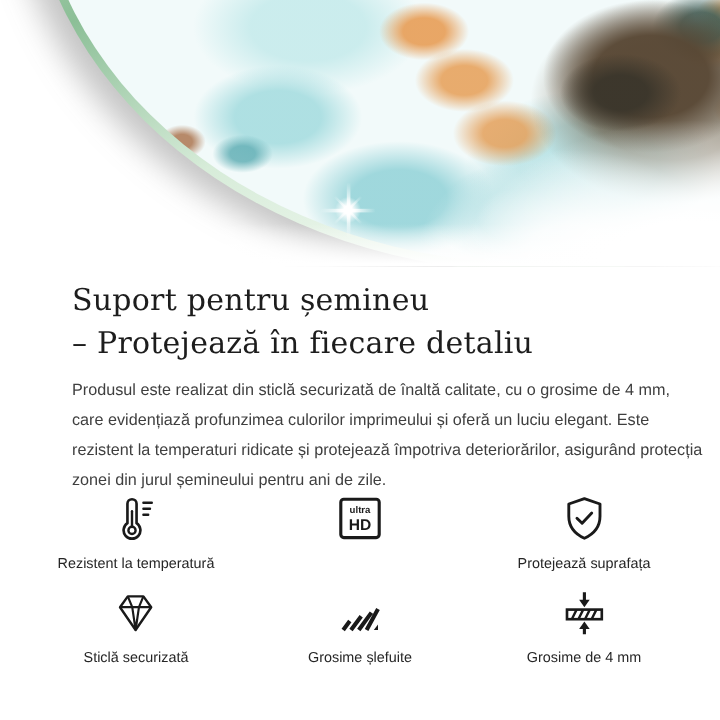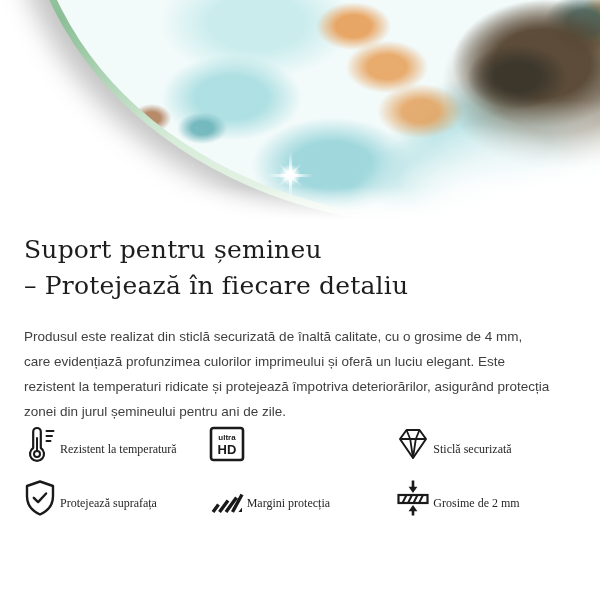--- a/index.html
+++ b/index.html
@@ -58,41 +58,41 @@
 
   .hero-fade {
     position:absolute; inset:0; pointer-events:none;
     background:
       radial-gradient(ellipse 280px 200px at 96% 110%, #ffffff 30%, rgba(255,255,255,0) 72%),
       radial-gradient(ellipse 180px 120px at 79% 94%, rgba(255,255,255,.85) 18%, rgba(255,255,255,0) 70%),
       linear-gradient(to bottom, rgba(255,255,255,0) 84%, #ffffff 99%);
   }
 
   
-  .content { padding:0 24px; }
+  .content { padding:0 60px; }
   h1.title {
     margin-top:10px;
     font-family:"DejaVu Serif","Liberation Serif",serif;
     font-weight:400; font-size:25px; line-height:36px;
     color:#1d1d1d; letter-spacing:.2px;
   }
   p.description {
-    margin-top:20px; width:528px;
+    margin-top:8px; width:528px;
     font-size:13.5px; line-height:25px; color:#3f3f3f;
   }
 
   
   .features {
     margin:0 20px; display:grid;
     grid-template-columns:1fr 1fr 1fr;
     row-gap:14px;
   }
-  .feature { display:flex; flex-direction:row; align-items:center; }
+  .feature { display:flex; flex-direction:column; align-items:center; }
   .feature .icon { height:40px; display:flex; align-items:center; justify-content:center; }
-  .feature .label { margin-top:10px; font-size:12px; line-height:15px; color:#262626; text-align:right;font-family:Liberation Serif, serif; }
+  .feature .label { margin-top:10px; font-size:12px; line-height:15px; color:#262626; text-align:right; }
   svg { display:block; }
 </style>
 </head>
 <body>
 
 <div class="hero">
   <div class="glass-shadow"></div>
   <div class="glass-edge"></div>
   <div class="glass-art"></div>
   <div class="sparkle">
@@ -131,54 +131,54 @@
         <rect x="4" y="4" width="32" height="32" rx="2.5" stroke-width="2.6"></rect>
         <text x="20" y="15.5" font-size="8" font-weight="700" text-anchor="middle" fill="#1a1a1a" stroke="none">ultra</text>
         <text x="20" y="29.5" font-size="13" font-weight="700" text-anchor="middle" fill="#1a1a1a" stroke="none">HD</text>
       </svg>
     </span>
   </div>
 
   <div class="feature">
     <span class="icon">
       <svg width="40" height="40" viewBox="0 0 40 40" fill="none" stroke="#1a1a1a">
+        <path d="M20 3.5 L33 8 v10.2 c0 9.3 -5.6 15 -13 18.3 C12.6 33.2 7 27.5 7 18.2 V8 Z" stroke-width="2.4" stroke-linejoin="round"></path>
+        <path d="M13.8 19.8 l4.3 4.3 l8 -8.6" stroke-width="2.4" stroke-linecap="round" stroke-linejoin="round"></path>
+      </svg>
+    </span>
+    <span class="label">Protejează suprafața</span>
+  </div>
+
+  <div class="feature">
+    <span class="icon">
+      <svg width="40" height="40" viewBox="0 0 40 40" fill="none" stroke="#1a1a1a">
         <path d="M7 15 L13.5 6 H26.5 L33 15 L20 34 Z" stroke-width="2" stroke-linejoin="round"></path>
         <path d="M7 15 H33 M13.5 6 L17.2 15 M26.5 6 L22.8 15 M17.2 15 L20 34 M22.8 15 L20 34" stroke-width="1.8" stroke-linejoin="round"></path>
       </svg>
     </span>
     <span class="label">Sticlă securizată</span>
   </div>
 
   <div class="feature">
     <span class="icon">
       <svg width="40" height="40" viewBox="0 0 40 40" fill="none" stroke="#1a1a1a">
-        <path d="M20 3.5 L33 8 v10.2 c0 9.3 -5.6 15 -13 18.3 C12.6 33.2 7 27.5 7 18.2 V8 Z" stroke-width="2.4" stroke-linejoin="round"></path>
-        <path d="M13.8 19.8 l4.3 4.3 l8 -8.6" stroke-width="2.4" stroke-linecap="round" stroke-linejoin="round"></path>
-      </svg>
-    </span>
-    <span class="label">Protejează suprafața</span>
-  </div>
-
-  <div class="feature">
-    <span class="icon">
-      <svg width="40" height="40" viewBox="0 0 40 40" fill="none" stroke="#1a1a1a">
         <path d="M6 34 L11.5 26.5 M12.5 34 L21 22.5 M19 34 L29.5 19.5 M25.5 34 L35 16.5" stroke-width="3.4"></path>
         <path d="M31.5 34 L35 29.5 L35 34 Z" fill="#1a1a1a" stroke="none"></path>
       </svg>
     </span>
-    <span class="label">Margini protecția</span>
+    <span class="label">Grosime șlefuite</span>
   </div>
 
   <div class="feature">
     <span class="icon">
       <svg width="40" height="40" viewBox="0 0 40 40" fill="none" stroke="#1a1a1a">
         <line x1="20" y1="2.5" x2="20" y2="9" stroke-width="2.6"></line>
         <path d="M20 15 L15.6 8.8 H24.4 Z" fill="#1a1a1a" stroke="none"></path>
         <rect x="5.5" y="17" width="29" height="8" stroke-width="2.2"></rect>
         <path d="M9.5 25 L13.5 17 M15 25 L19 17 M20.5 25 L24.5 17 M26 25 L30 17" stroke-width="2"></path>
         <line x1="20" y1="37.5" x2="20" y2="31" stroke-width="2.6"></line>
         <path d="M20 27 L15.6 33.2 H24.4 Z" fill="#1a1a1a" stroke="none"></path>
       </svg>
     </span>
-    <span class="label">Grosime de 2 mm</span>
+    <span class="label">Grosime de 4 mm</span>
   </div>
 
 </div>
 
 </body></html>

